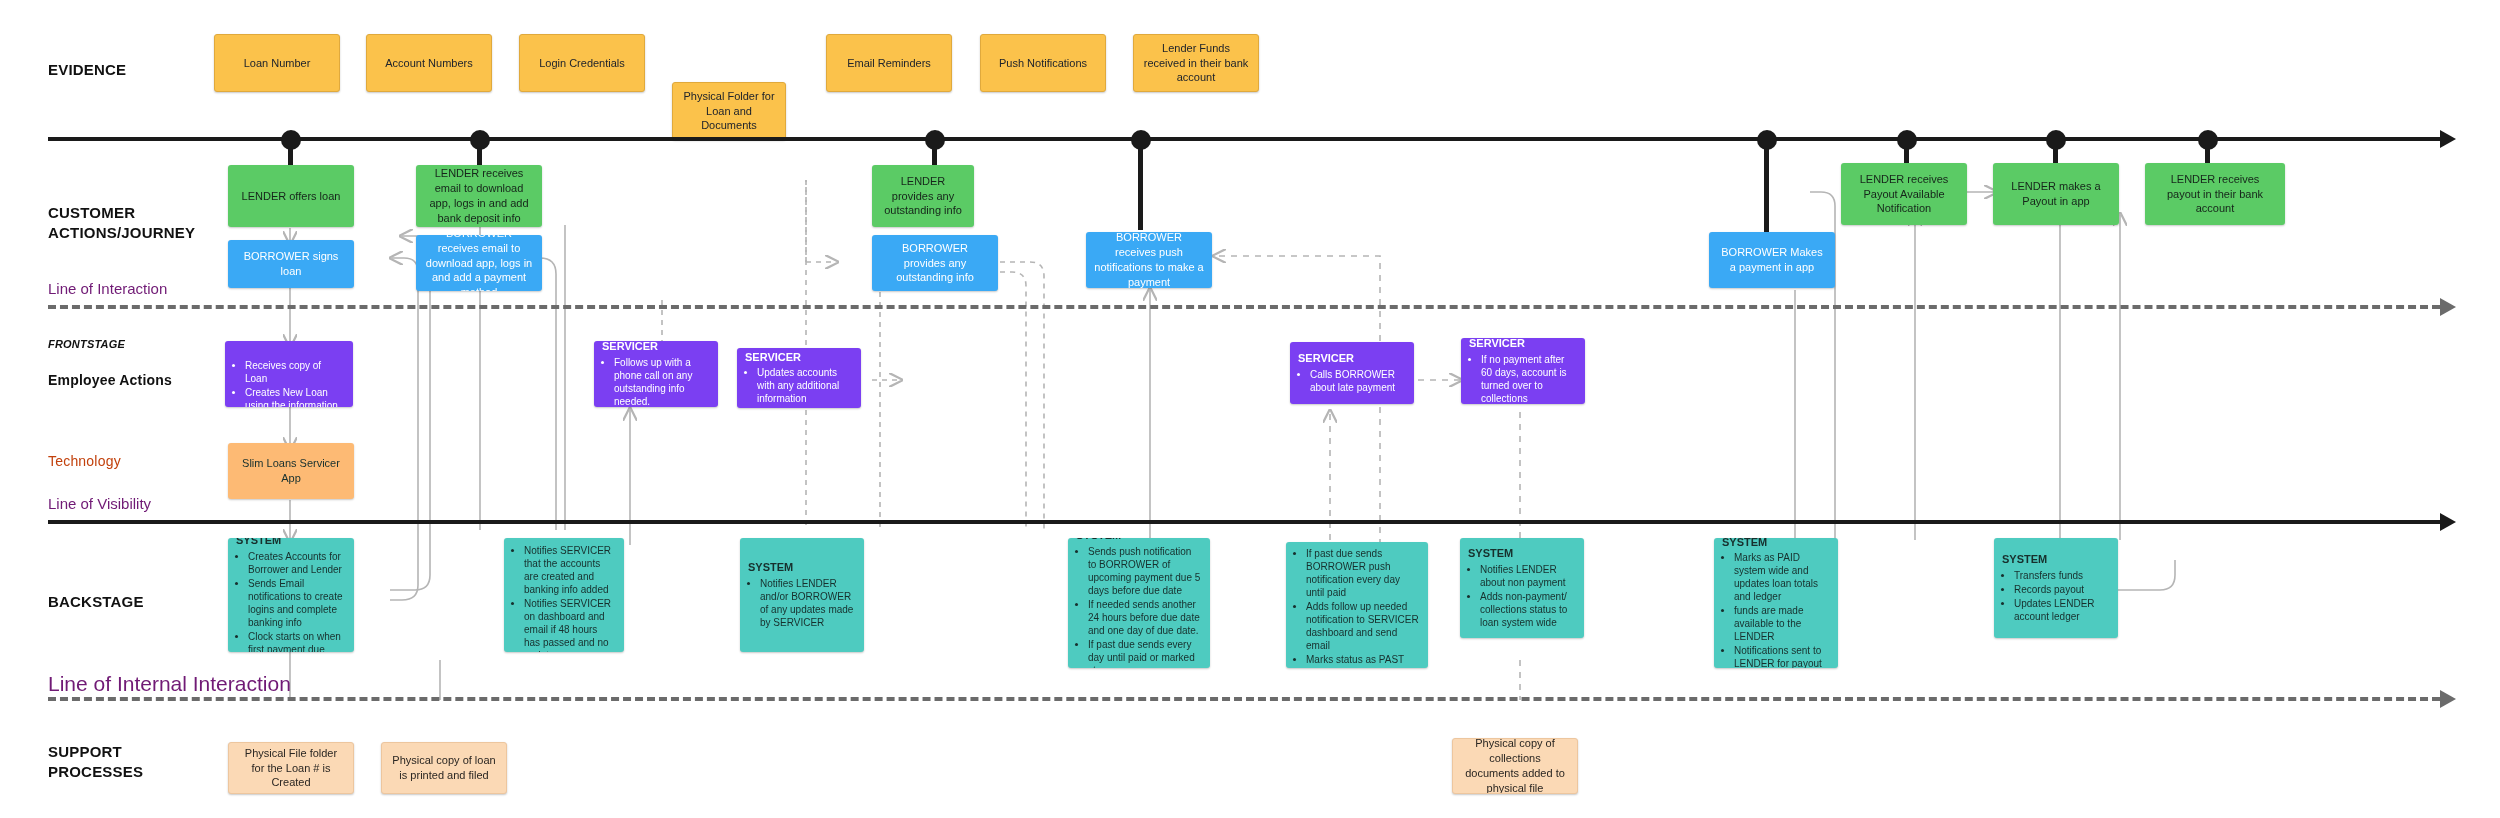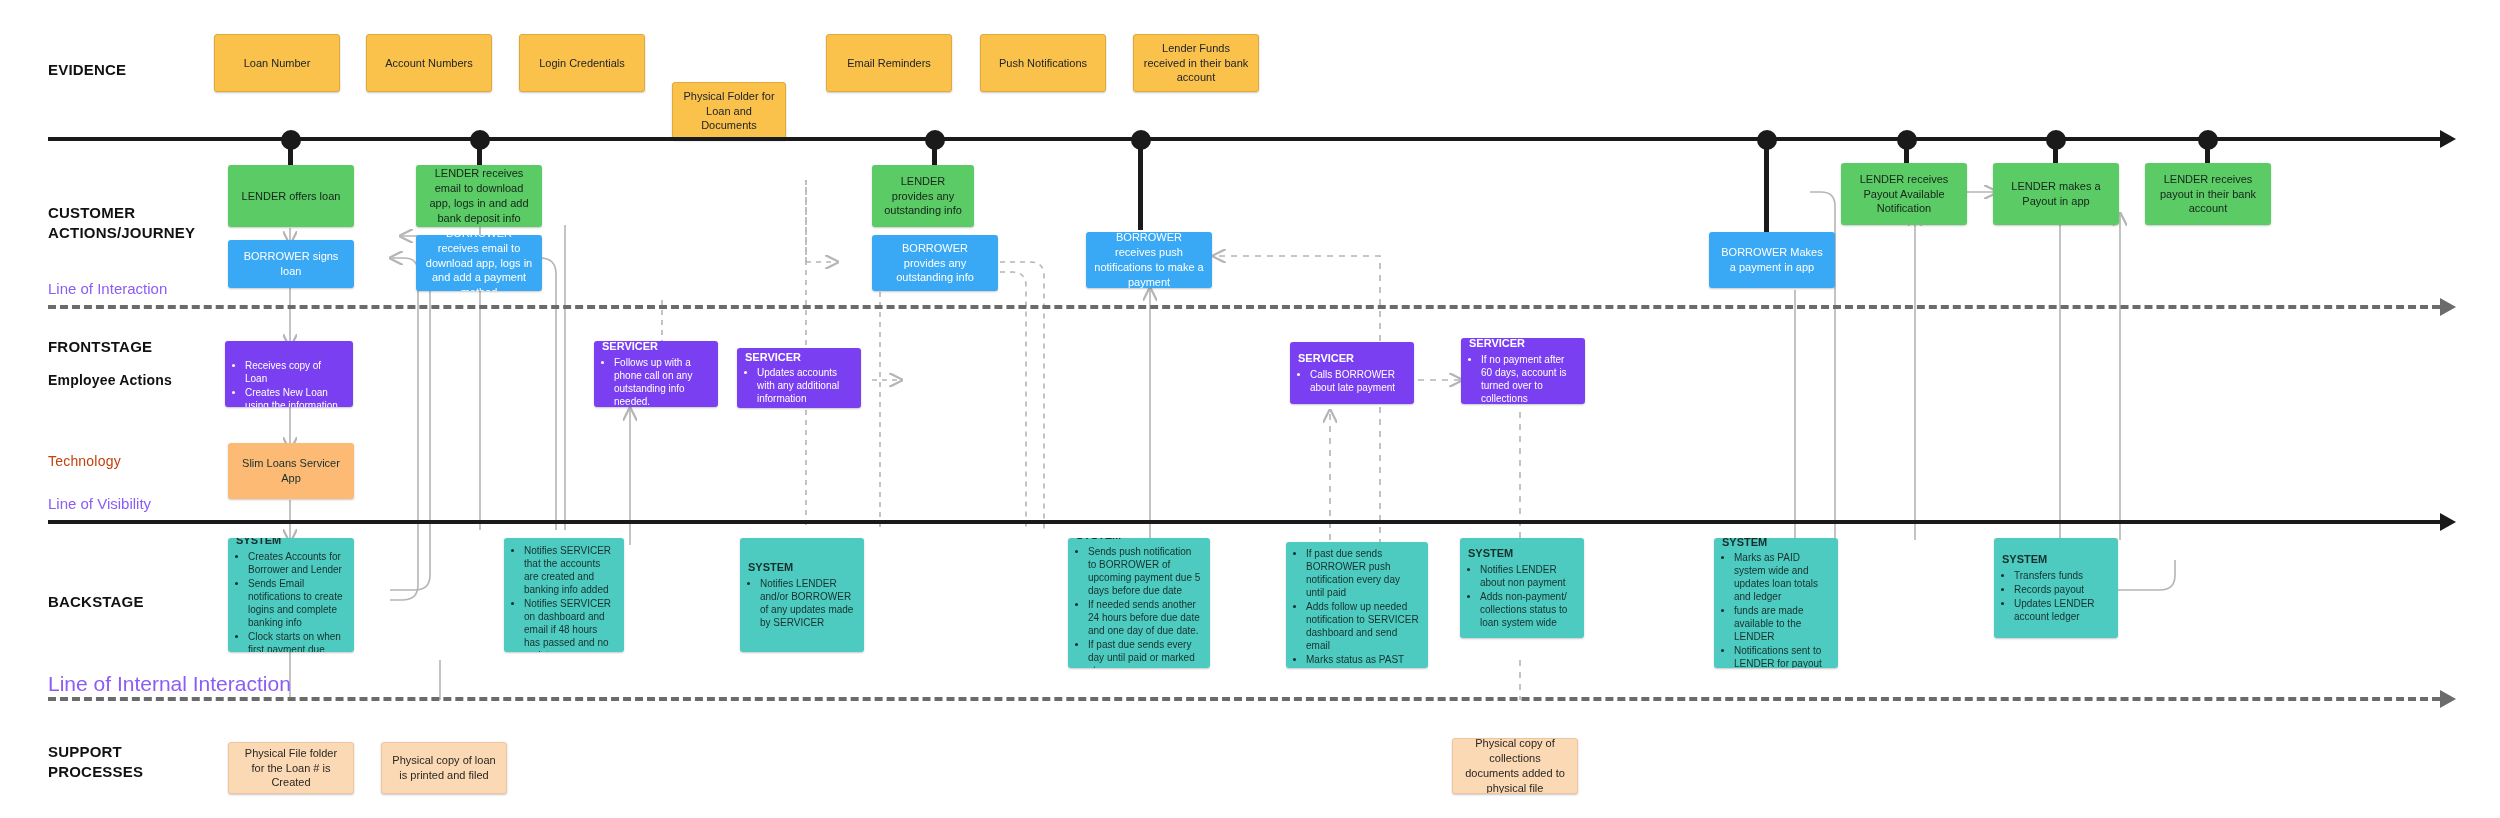--- a/index.html
+++ b/index.html
@@ -2,21 +2,21 @@
 <html><head>
 <meta charset="utf-8">
 <style>
   html,body{margin:0;padding:0;background:#ffffff;}
   body{font-family:"Liberation Sans",sans-serif;-webkit-font-smoothing:antialiased;}
   #canvas{position:relative;width:2500px;height:818px;background:#fff;overflow:hidden;}
 
   
   .row-label{position:absolute;font-weight:bold;color:#111;letter-spacing:.2px;line-height:1.35;}
   .row-label.normal{font-weight:bold;}
-  .line-label{position:absolute;color:#8b5cf6;font-weight:400;}
+  .line-label{position:absolute;color:#701a75;font-weight:400;}
 
   
   .solid-line{position:absolute;height:0;border-top:4px solid #1a1a1a;}
   .dashed-line{position:absolute;height:0;border-top:4px dashed #6b6b6b;}
   .arrow-head{position:absolute;width:0;height:0;border-top:9px solid transparent;
               border-bottom:9px solid transparent;}
   .arrow-head.dark{border-left:16px solid #1a1a1a;}
   .arrow-head.grey{border-left:16px solid #6b6b6b;}
 
   
@@ -174,21 +174,21 @@
     </div>
   <div class="node n-lender center" style="left:872px;top:165px;width:102px;height:62px;">
       <span>LENDER provides any outstanding info</span>
     </div>
   <div class="node n-lender center" style="left:1841px;top:163px;width:126px;height:62px;">
       <span>LENDER receives Payout Available Notification</span>
     </div>
   <div class="node n-lender center" style="left:1993px;top:163px;width:126px;height:62px;">
       <span>LENDER makes a Payout in app</span>
     </div>
-  <div class="node n-lender center" style="left:2145px;top:163px;width:126px;height:62px;">
+  <div class="node n-lender center" style="left:2145px;top:163px;width:140px;height:62px;">
       <span>LENDER receives payout in their bank account</span>
     </div>
 
   <div class="node n-borrower center" style="left:228px;top:240px;width:126px;height:48px;">
       <span>BORROWER signs loan</span>
     </div>
   <div class="node n-borrower center" style="left:416px;top:235px;width:126px;height:56px;">
       <span>BORROWER receives email to download app, logs in and add a payment method</span>
     </div>
   <div class="node n-borrower center" style="left:872px;top:235px;width:126px;height:56px;">
@@ -198,21 +198,21 @@
       <span>BORROWER receives push notifications to make a payment</span>
     </div>
   <div class="node n-borrower center" style="left:1709px;top:232px;width:126px;height:56px;">
       <span>BORROWER Makes a payment in app</span>
     </div>
 
   <div class="line-label" style="left:48px;top:280px;font-size:15px;">Line of Interaction</div>
   <div class="dashed-line" style="left:48px;top:305px;width:2392px;"></div>
   <div class="arrow-head grey" style="left:2440px;top:298px;"></div>
 
-  <div class="row-label" style="left:48px;top:337px;font-size:15px;">FRONTSTAGE</div>
+  <div class="row-label" style="left:48px;top:337px;font-size:11px;font-style:italic;">FRONTSTAGE</div>
   <div class="row-label" style="left:48px;top:371px;font-size:14px;">Employee Actions</div>
 
   <div class="node n-servicer left" style="left:225px;top:341px;width:128px;height:66px;gap:20px;">
     <div class="hdr">SERVICER</div>
     <ul>
       <li>Receives copy of Loan</li>
       <li>Creates New Loan using the information on the loan</li>
     </ul>
   </div>
   <div class="node n-servicer left" style="left:594px;top:341px;width:124px;height:66px;">

